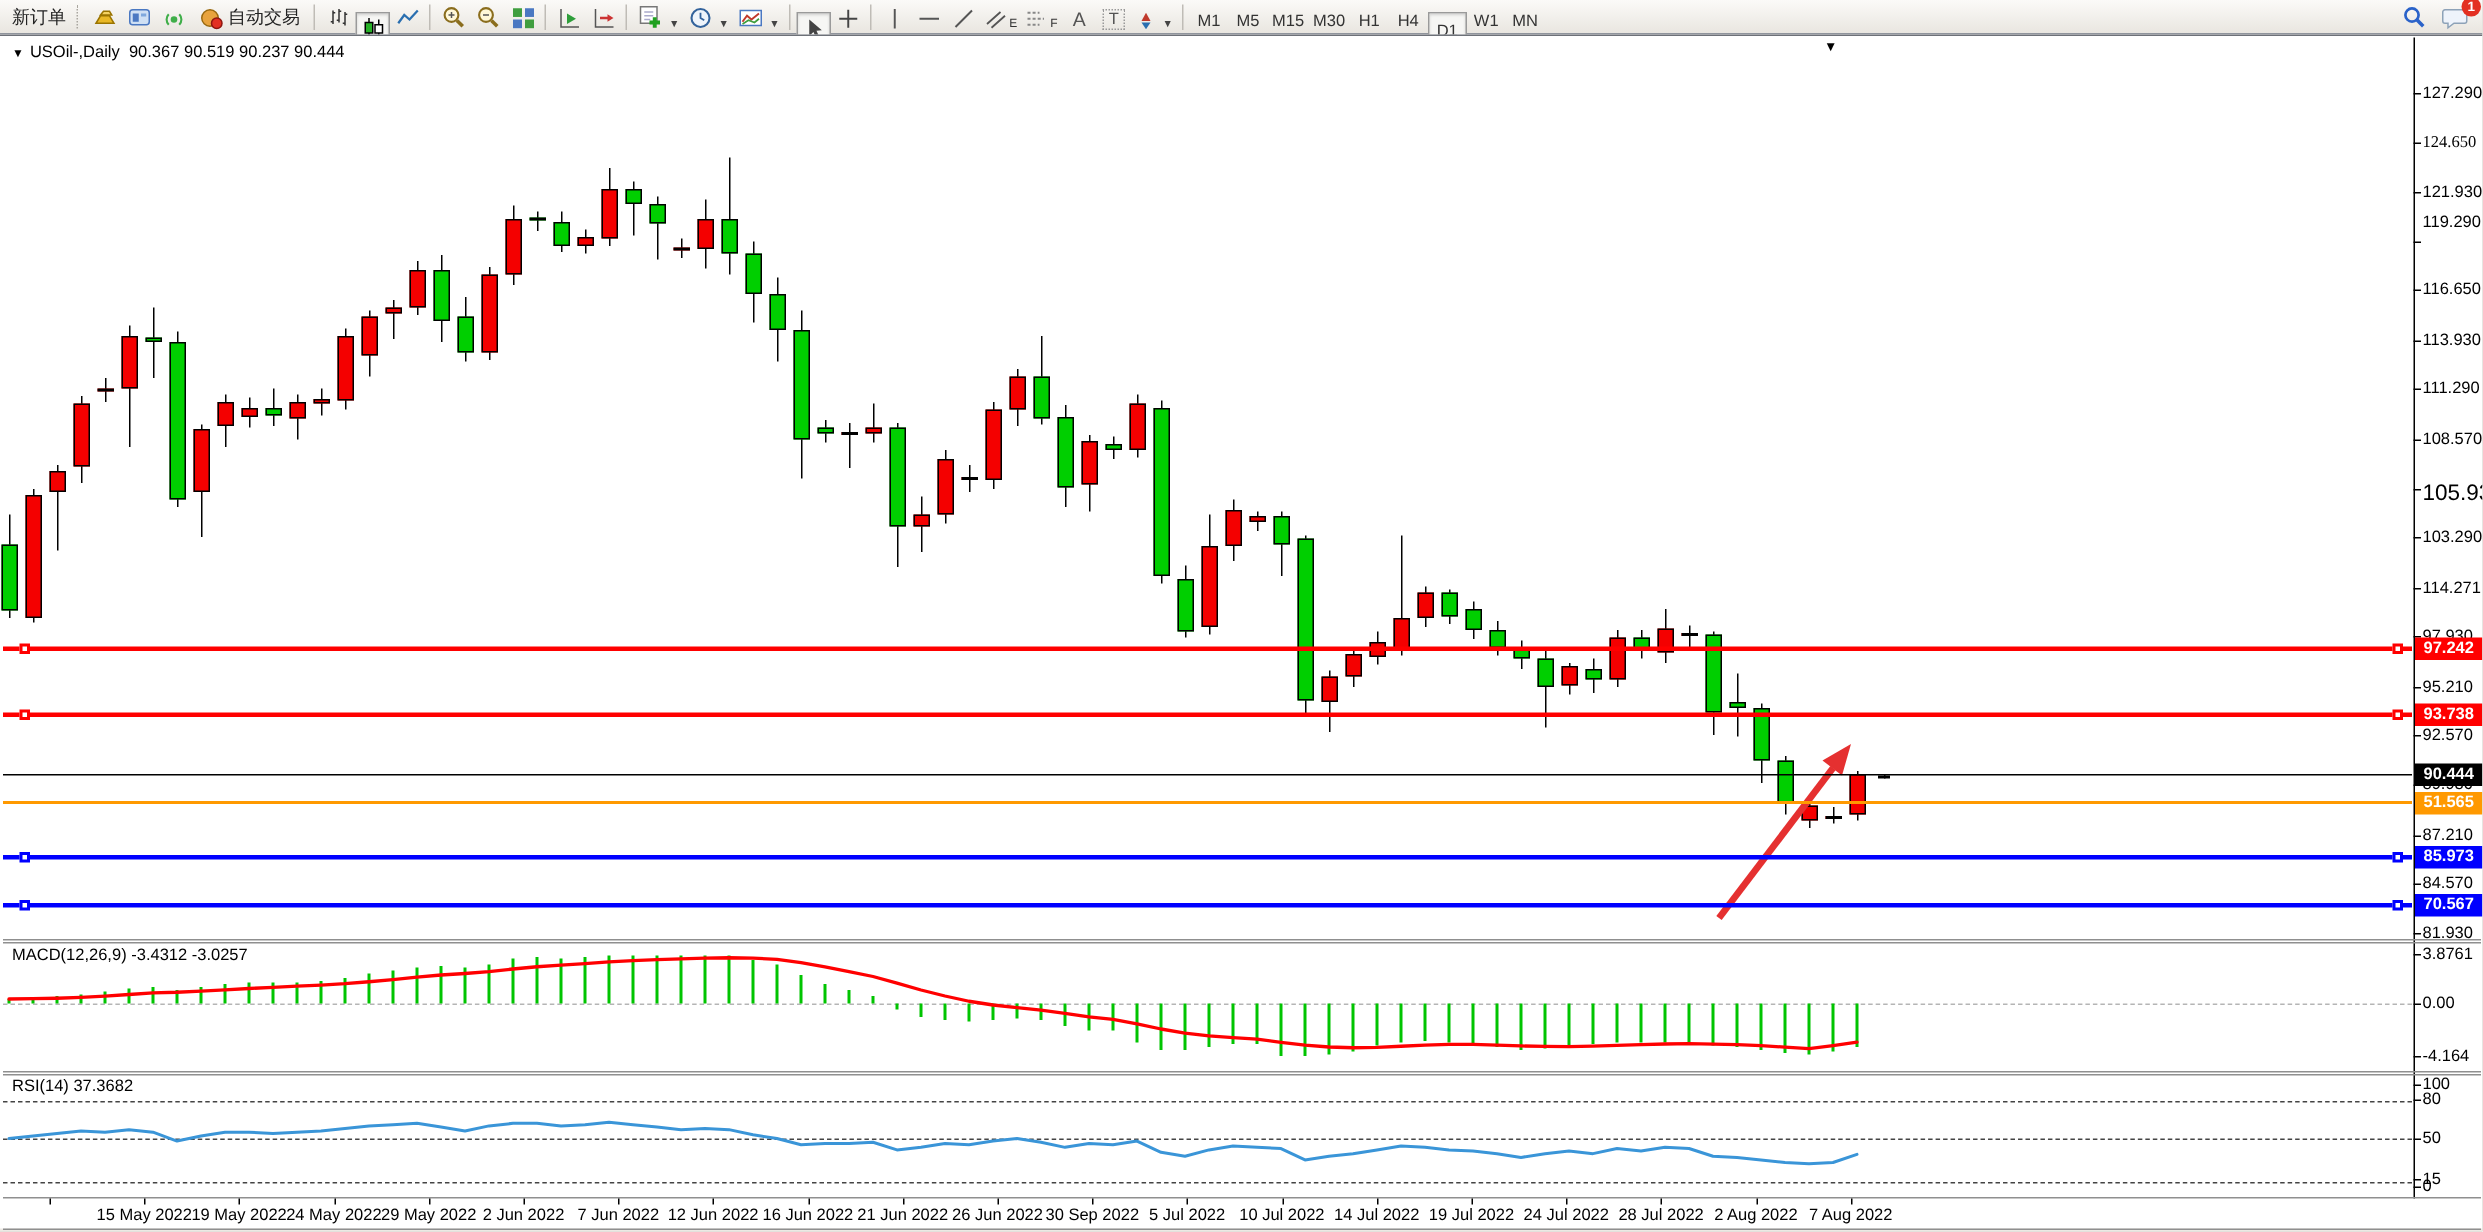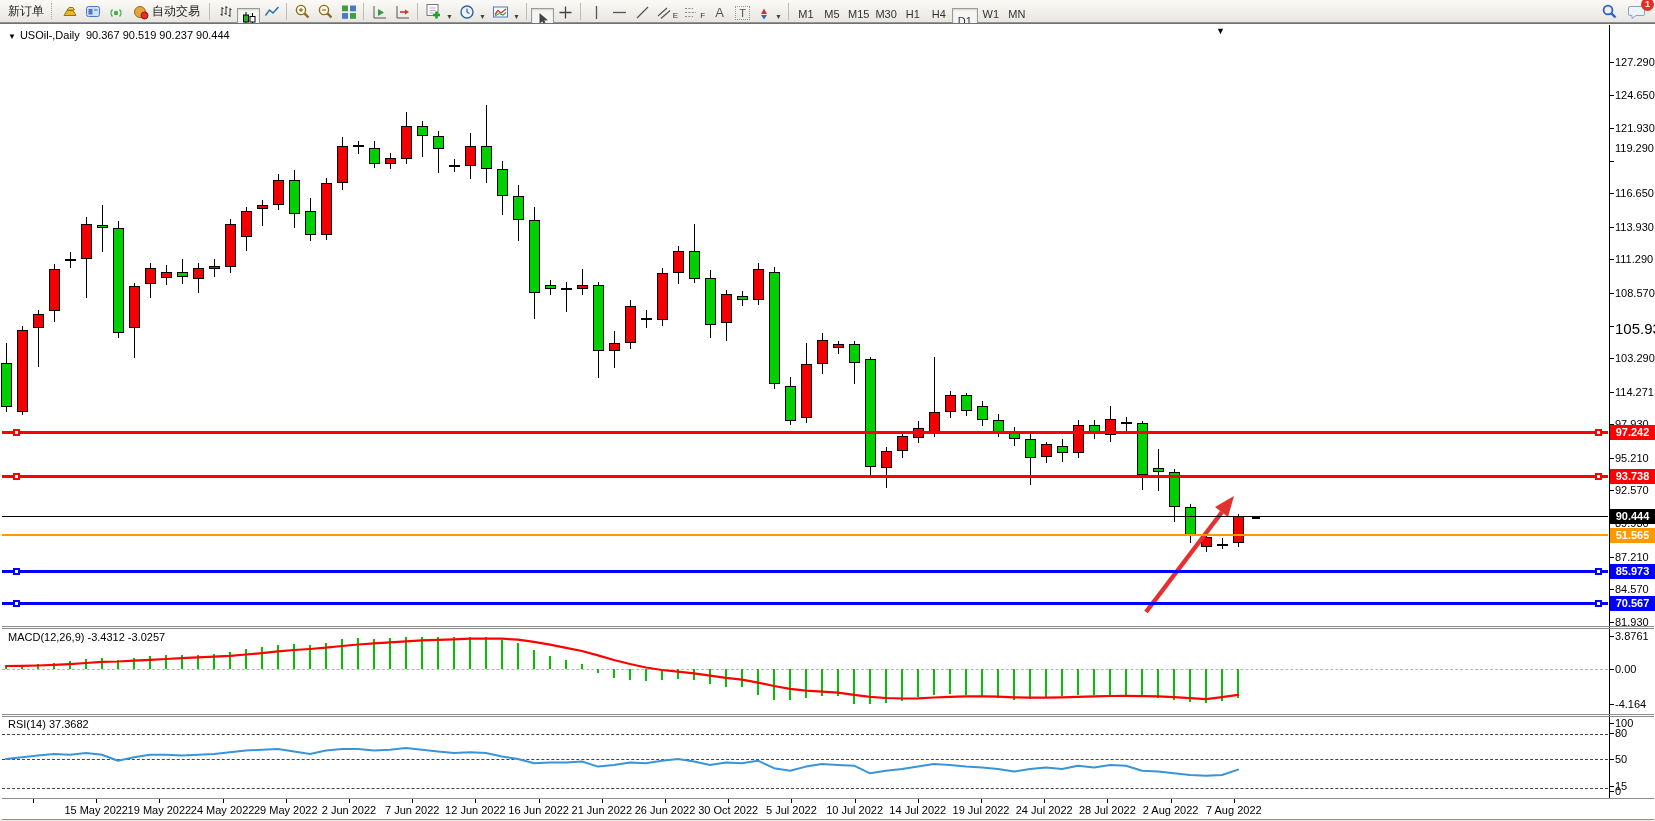--- a/index.html
+++ b/index.html
@@ -241,21 +241,21 @@
     <div id="layers" style="position:absolute;left:0;top:-23px;width:1655px;height:821px;">
         <div style="position: absolute; left: 2px; top: 625px; width: 1652px; height: 1px; background: rgb(143, 143, 143);"></div>
         <div style="position: absolute; left: 2px; top: 627px; width: 1652px; height: 1px; background: rgb(143, 143, 143);"></div>
         <div style="position: absolute; left: 2px; top: 713px; width: 1652px; height: 1px; background: rgb(143, 143, 143);"></div>
         <div style="position: absolute; left: 2px; top: 715px; width: 1652px; height: 1px; background: rgb(143, 143, 143);"></div>
         <div style="position: absolute; left: 2px; top: 797px; width: 1652px; height: 1px; background: rgb(143, 143, 143);"></div>
         <div style="position: absolute; left: 2px; top: 818px; width: 1652px; height: 1px; background: rgb(143, 143, 143);"></div>
         <div style="position: absolute; left: 1609px; top: 61px; width: 5px; height: 1px; background: rgb(0, 0, 0);"></div>
         <div style="position: absolute; left: 1615px; top: 55px; font-size: 11px; color: rgb(0, 0, 0); white-space: nowrap;">127.290</div>
         <div style="position: absolute; left: 1609px; top: 93.5776px; width: 5px; height: 1px; background: rgb(0, 0, 0);"></div>
-        <div style="position: absolute; left: 1615px; top: 87.5776px; font-size: 11px; color: rgb(0, 0, 0); white-space: nowrap;">124.650</div>
+        <div style="position: absolute; left: 1615px; top: 87.5776px; font-size: 11px; color: rgb(0, 0, 0); white-space: nowrap; font-family: Liberation Serif, serif;">124.650</div>
         <div style="position: absolute; left: 1609px; top: 127.142px; width: 5px; height: 1px; background: rgb(0, 0, 0);"></div>
         <div style="position: absolute; left: 1615px; top: 121.142px; font-size: 11px; color: rgb(0, 0, 0); white-space: nowrap;">121.930</div>
         <div style="position: absolute; left: 1609px; top: 159.72px; width: 5px; height: 1px; background: rgb(0, 0, 0);"></div>
         <div style="position: absolute; left: 1615px; top: 141px; font-size: 11px; color: rgb(0, 0, 0); white-space: nowrap;">119.290</div>
         <div style="position: absolute; left: 1609px; top: 192.298px; width: 5px; height: 1px; background: rgb(0, 0, 0);"></div>
         <div style="position: absolute; left: 1615px; top: 186.298px; font-size: 11px; color: rgb(0, 0, 0); white-space: nowrap;">116.650</div>
         <div style="position: absolute; left: 1609px; top: 225.862px; width: 5px; height: 1px; background: rgb(0, 0, 0);"></div>
         <div style="position: absolute; left: 1615px; top: 219.862px; font-size: 11px; color: rgb(0, 0, 0); white-space: nowrap;">113.930</div>
         <div style="position: absolute; left: 1609px; top: 258.44px; width: 5px; height: 1px; background: rgb(0, 0, 0);"></div>
         <div style="position: absolute; left: 1615px; top: 252.44px; font-size: 11px; color: rgb(0, 0, 0); white-space: nowrap;">111.290</div>
@@ -579,21 +579,21 @@
         <div style="position: absolute; left: 412.2px; top: 803px; font-size: 11px; transform: translateX(-50%); white-space: nowrap;">7 Jun 2022</div>
         <div style="position: absolute; left: 475.4px; top: 798px; width: 1px; height: 4px; background: rgb(0, 0, 0);"></div>
         <div style="position: absolute; left: 475.4px; top: 803px; font-size: 11px; transform: translateX(-50%); white-space: nowrap;">12 Jun 2022</div>
         <div style="position: absolute; left: 538.6px; top: 798px; width: 1px; height: 4px; background: rgb(0, 0, 0);"></div>
         <div style="position: absolute; left: 538.6px; top: 803px; font-size: 11px; transform: translateX(-50%); white-space: nowrap;">16 Jun 2022</div>
         <div style="position: absolute; left: 601.8px; top: 798px; width: 1px; height: 4px; background: rgb(0, 0, 0);"></div>
         <div style="position: absolute; left: 601.8px; top: 803px; font-size: 11px; transform: translateX(-50%); white-space: nowrap;">21 Jun 2022</div>
         <div style="position: absolute; left: 665px; top: 798px; width: 1px; height: 4px; background: rgb(0, 0, 0);"></div>
         <div style="position: absolute; left: 665px; top: 803px; font-size: 11px; transform: translateX(-50%); white-space: nowrap;">26 Jun 2022</div>
         <div style="position: absolute; left: 728.2px; top: 798px; width: 1px; height: 4px; background: rgb(0, 0, 0);"></div>
-        <div style="position: absolute; left: 728.2px; top: 803px; font-size: 11px; transform: translateX(-50%); white-space: nowrap;">30 Oct 2022</div>
+        <div style="position: absolute; left: 728.2px; top: 803px; font-size: 11px; transform: translateX(-50%); white-space: nowrap;">30 Sep 2022</div>
         <div style="position: absolute; left: 791.4px; top: 798px; width: 1px; height: 4px; background: rgb(0, 0, 0);"></div>
         <div style="position: absolute; left: 791.4px; top: 803px; font-size: 11px; transform: translateX(-50%); white-space: nowrap;">5 Jul 2022</div>
         <div style="position: absolute; left: 854.6px; top: 798px; width: 1px; height: 4px; background: rgb(0, 0, 0);"></div>
         <div style="position: absolute; left: 854.6px; top: 803px; font-size: 11px; transform: translateX(-50%); white-space: nowrap;">10 Jul 2022</div>
         <div style="position: absolute; left: 917.8px; top: 798px; width: 1px; height: 4px; background: rgb(0, 0, 0);"></div>
         <div style="position: absolute; left: 917.8px; top: 803px; font-size: 11px; transform: translateX(-50%); white-space: nowrap;">14 Jul 2022</div>
         <div style="position: absolute; left: 981px; top: 798px; width: 1px; height: 4px; background: rgb(0, 0, 0);"></div>
         <div style="position: absolute; left: 981px; top: 803px; font-size: 11px; transform: translateX(-50%); white-space: nowrap;">19 Jul 2022</div>
         <div style="position: absolute; left: 1044.2px; top: 798px; width: 1px; height: 4px; background: rgb(0, 0, 0);"></div>
         <div style="position: absolute; left: 1044.2px; top: 803px; font-size: 11px; transform: translateX(-50%); white-space: nowrap;">24 Jul 2022</div>

